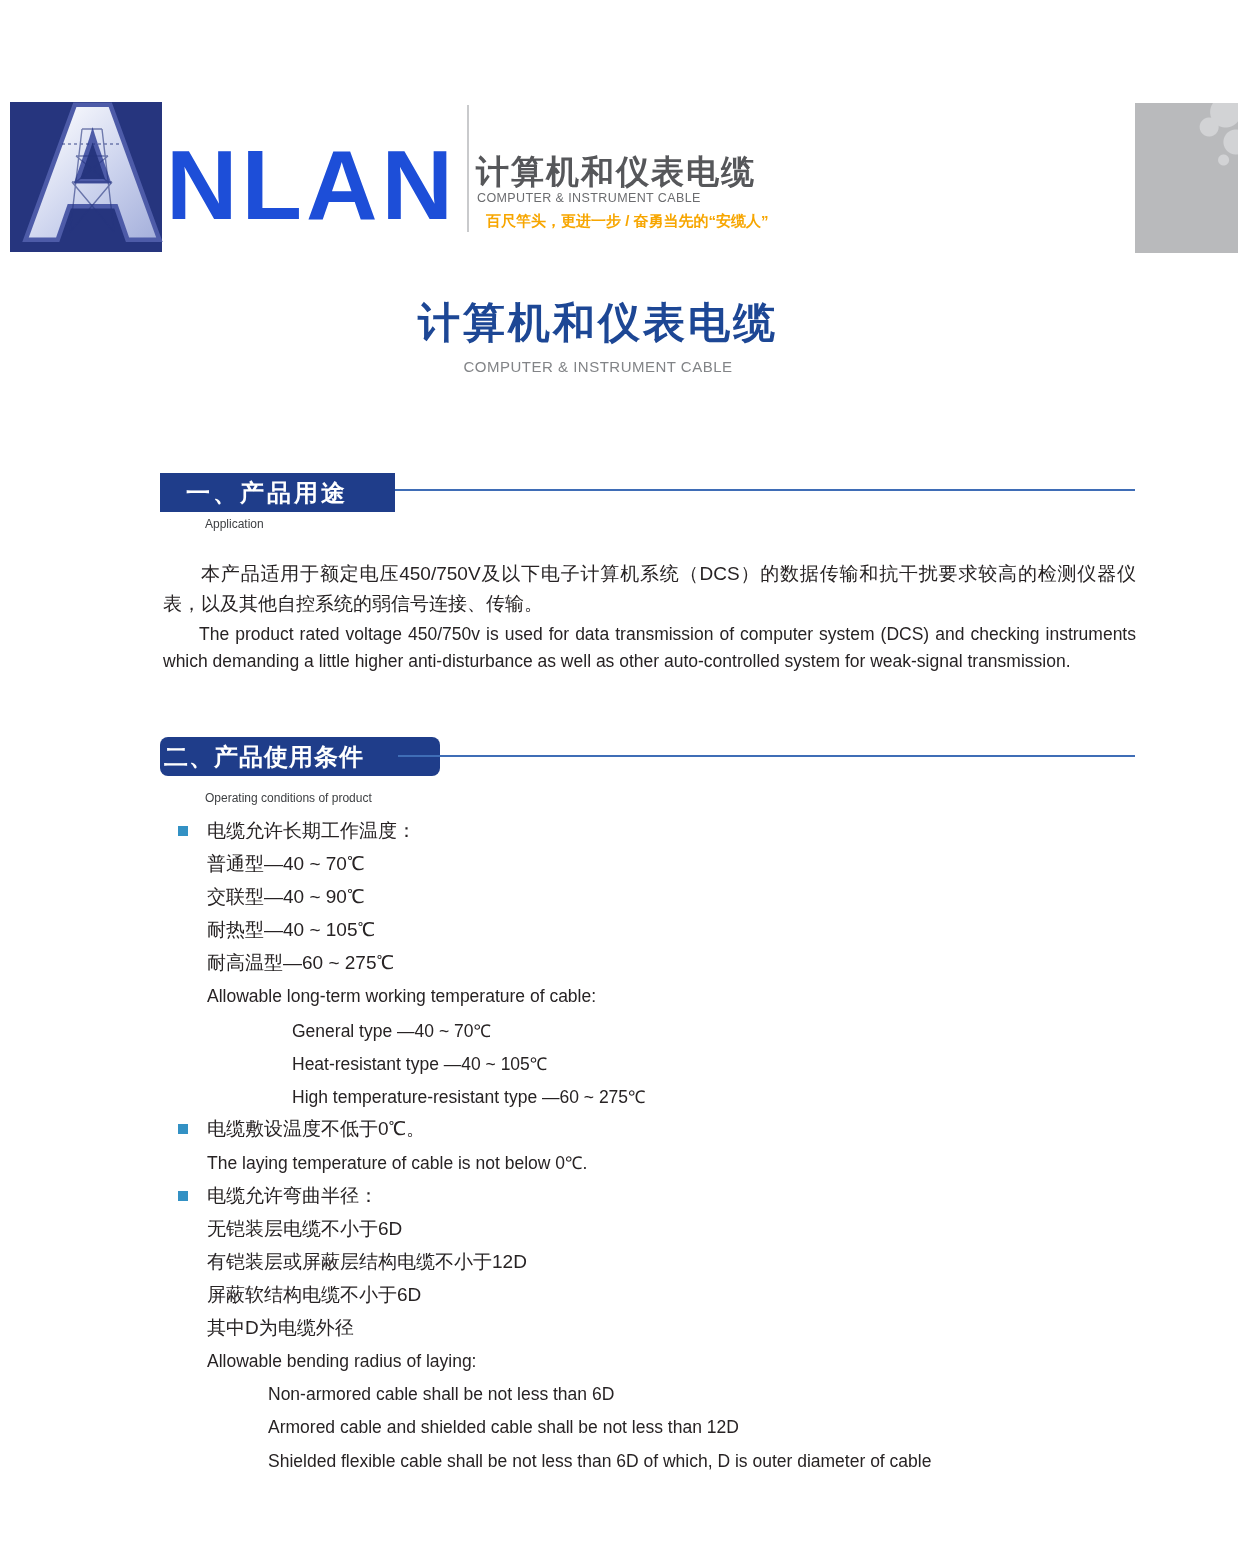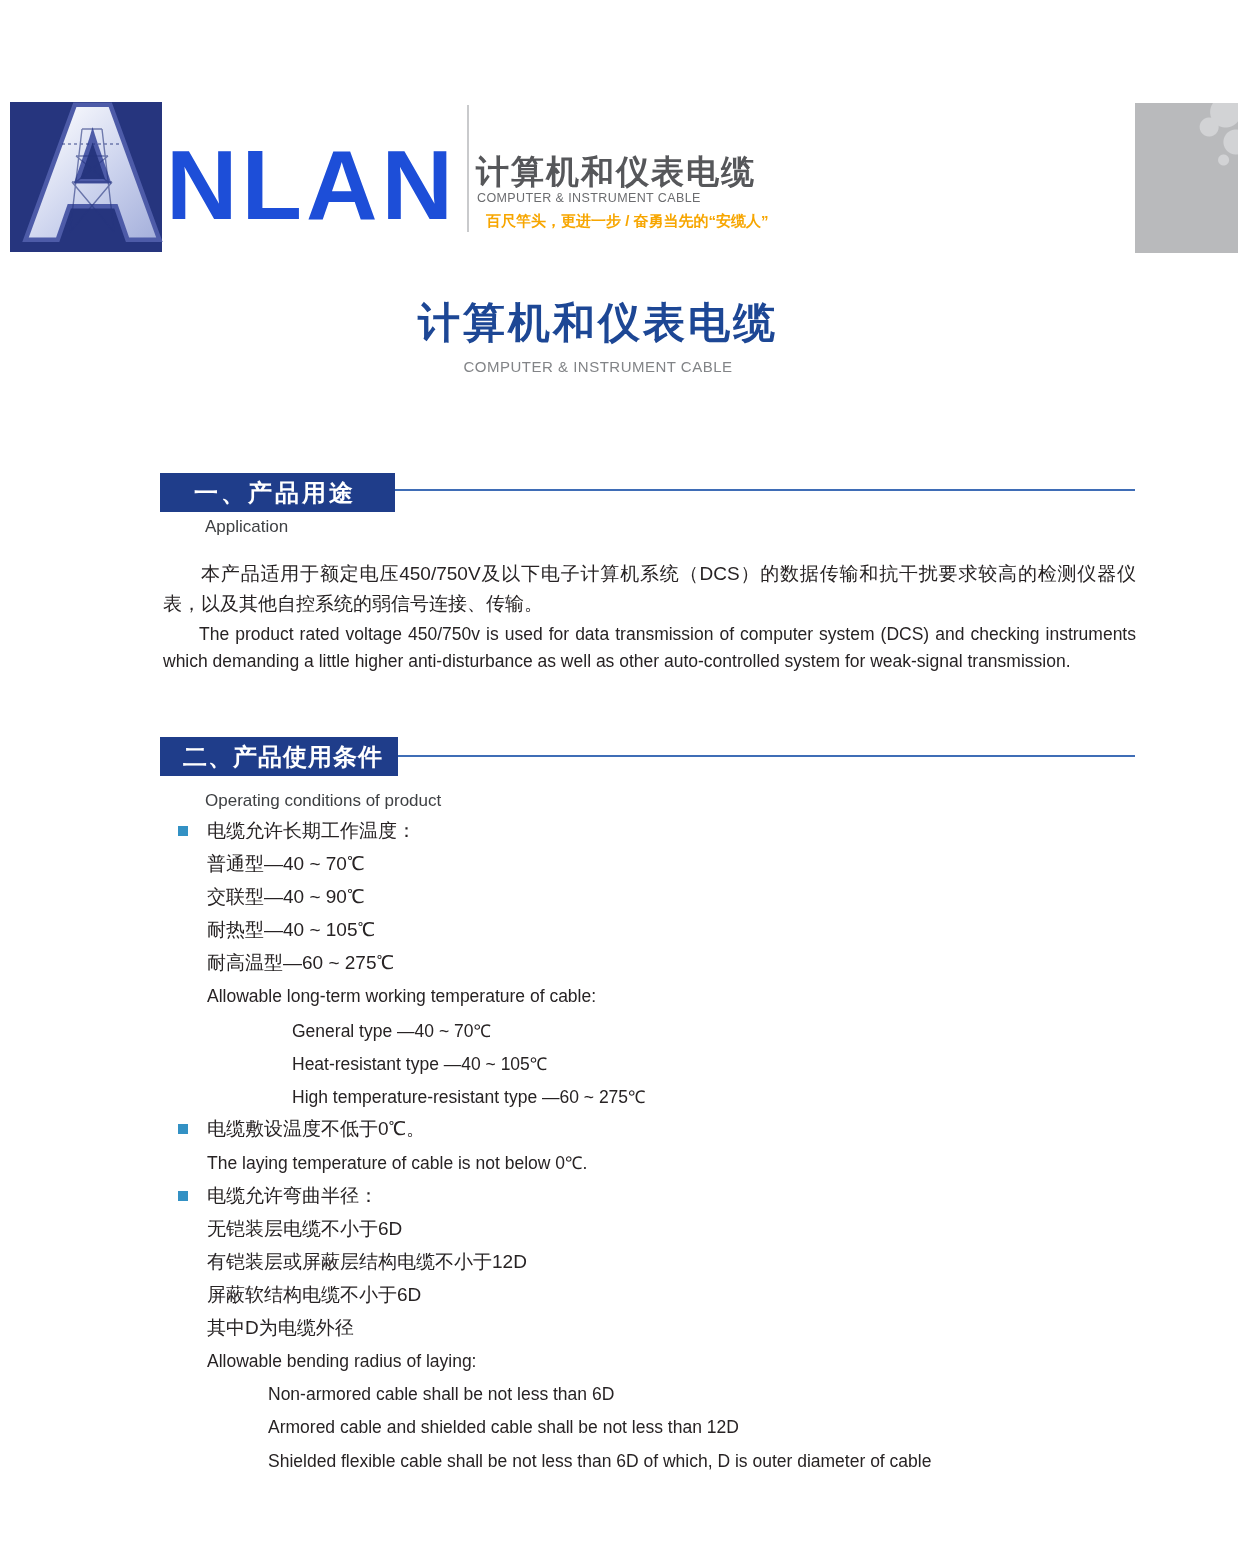--- a/index.html
+++ b/index.html
@@ -29,26 +29,26 @@
         #b9babc;}
 
   
   .doc-title{left:163px;top:300px;width:870px;text-align:center;}
   .doc-title h1{margin:0;font-size:42px;line-height:46px;font-weight:bold;color:#1d4795;letter-spacing:3px;}
   .doc-subtitle{margin-top:12px;font-size:15px;color:#828487;letter-spacing:0.5px;}
 
   
   .sec-box{background:#1f3d8a;color:#ffffff;font-weight:bold;font-size:24px;line-height:39px;
            height:39px;box-sizing:border-box;}
-  .sec-box-1{left:160px;top:473px;width:235px;padding-left:34px;letter-spacing:3px;}
-  .sec-box-2{left:160px;top:737px;width:238px;padding-left:23px;letter-spacing:1px;}
+  .sec-box-1{left:160px;top:473px;width:235px;padding-left:26px;letter-spacing:3px;}
+  .sec-box-2{left:160px;top:737px;width:280px;padding-left:4px;letter-spacing:1px;border-radius:8px;}
   .sec-line{height:2px;background:#3f6db6;}
   .sec-line-1{left:395px;top:489px;width:740px;}
   .sec-line-2{left:398px;top:755px;width:737px;}
-  .sec-sub{font-size:17px;color:#3e4043;}
+  .sec-sub{font-size:12px;color:#3e4043;}
   .sec-sub-1{left:205px;top:517px;}
   .sec-sub-2{left:205px;top:791px;}
 
   
   .para{margin:0;width:973px;text-align:justify;color:#272324;}
   .para-cn{left:163px;top:559px;font-size:19px;line-height:30px;text-indent:38px;}
   .para-en{left:163px;top:621px;font-size:17.5px;line-height:27px;text-indent:36px;}
 
   
   #cond-list{left:163px;top:814px;width:975px;}

